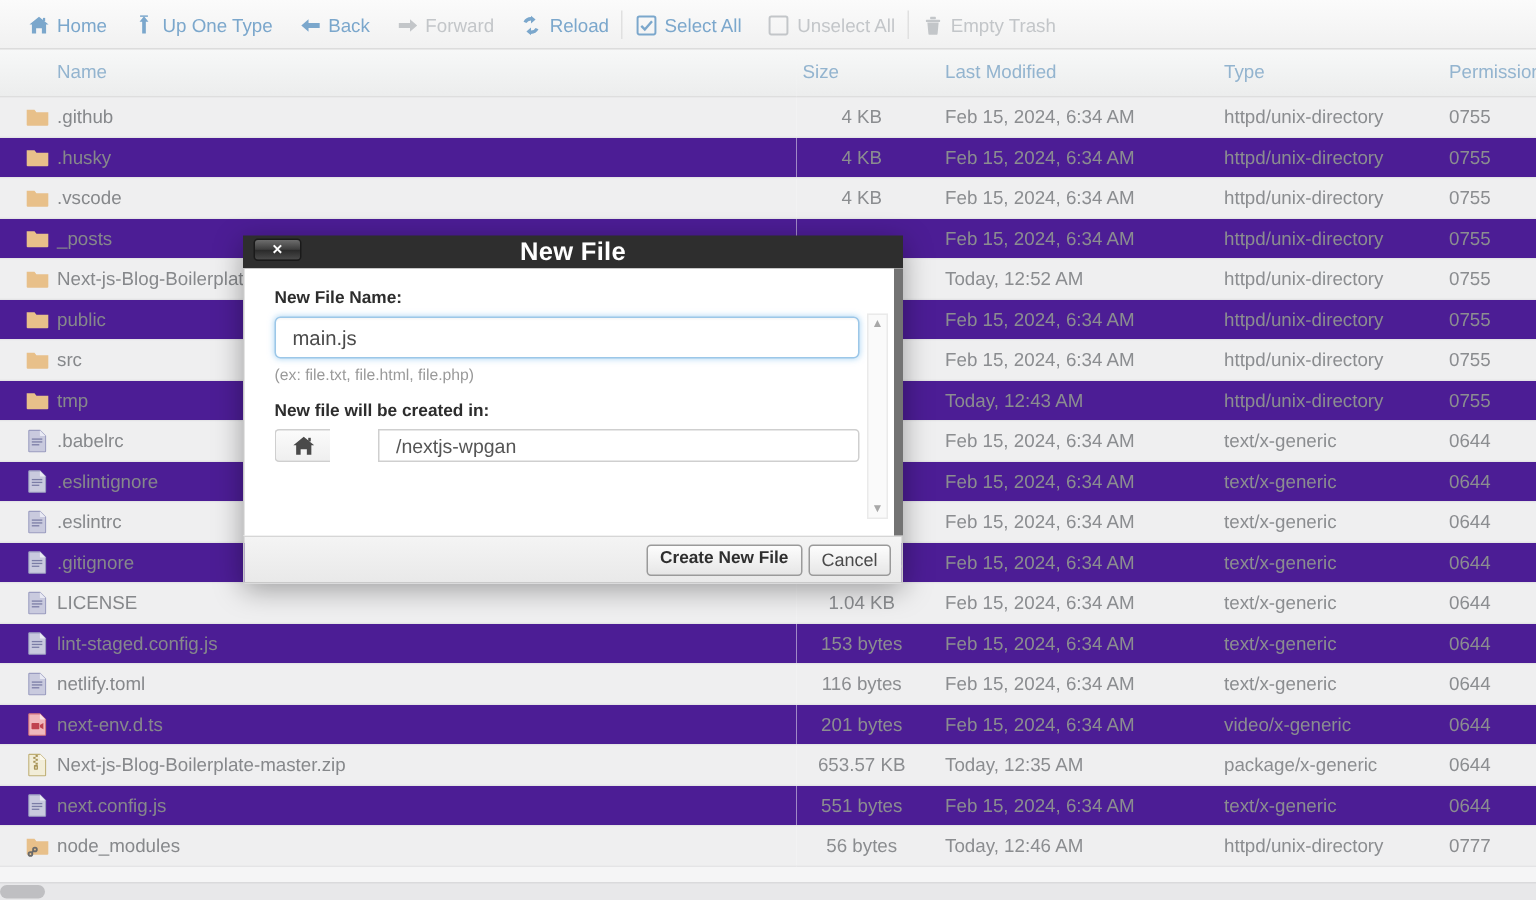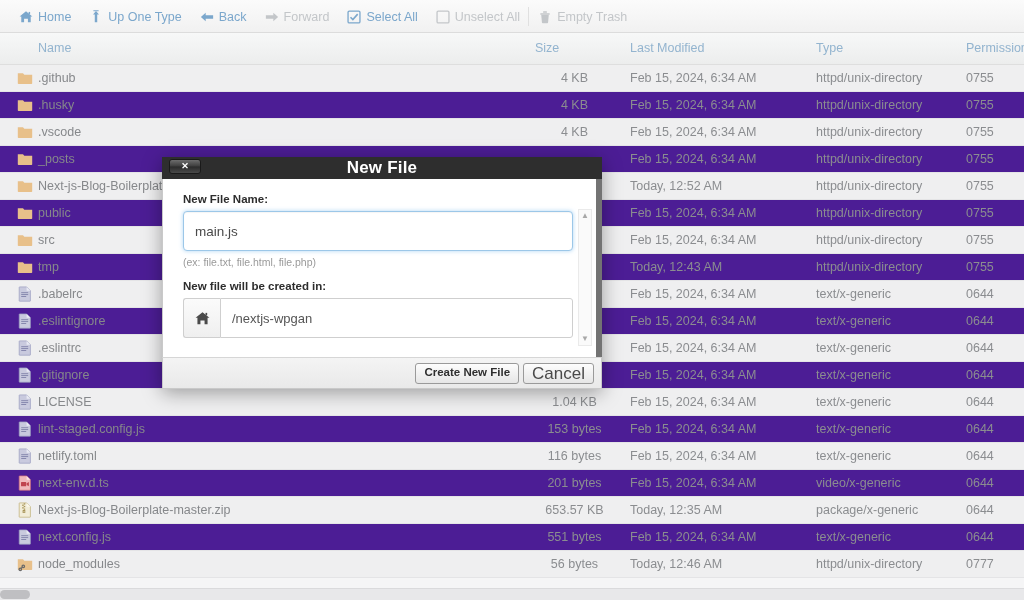--- a/index.html
+++ b/index.html
@@ -152,40 +152,41 @@
     border-right: 6px solid #737373;
   }
   .m-label {
     font-size: 11.5px;
     font-weight: bold;
     color: #2d2d2d;
     margin-bottom: 6px;
   }
   #filename-input {
     width: 390px;
-    height: 40px;
+    height: 28px;
     border: 1px solid #9cc7e8;
     border-radius: 4px;
     box-shadow: 0 0 4px rgba(110,180,235,.55), inset 0 1px 1px rgba(0,0,0,.04);
     font-family: "Liberation Sans", sans-serif;
     font-size: 13.5px;
     color: #4a4a4a;
     padding: 0 11px;
     outline: none;
     background: #fff;
   }
   .m-hint {
     font-size: 10.5px;
     color: #9a9a9a;
     margin: 5px 0 12px 0;
   }
   #path-row {
     display: flex;
     width: 390px;
-    height: 40px;
+    height: 22px;
+    gap: 32px;
   }
   #path-home-btn {
     width: 37px;
     border: 1px solid #cfcfcf;
     border-right: none;
     border-radius: 3px 0 0 3px;
     background: linear-gradient(to bottom, #fbfbfb 0%, #efefef 100%);
     display: flex; align-items: center; justify-content: center;
     cursor: pointer;
   }
@@ -228,21 +229,21 @@
     border-radius: 3px;
     background: linear-gradient(to bottom, #fdfdfd 0%, #e6e6e6 100%);
     color: #2f2f2f;
     height: 21px;
     padding: 0 8px;
     cursor: pointer;
     line-height: 1;
     text-align: right;
   }
   #create-file-btn { font-size: 11.5px; font-weight: bold; }
-  #cancel-btn { font-size: 17px; color: #4a4a4a; }
+  #cancel-btn { font-size: 12px; color: #4a4a4a; }
 </style>
 </head>
 <body>
 
 <div id="toolbar">
     <div class="tb-item">
       <span class="tb-ico">
         <svg width="14" height="14" viewBox="0 0 16 16" aria-hidden="true">
           <path fill="#7ba7cc" d="M8 1.4 0.7 7.3h1.9V14h3.2v-3.9h4.4V14h3.2V7.3h1.9z"></path>
           <rect x="11" y="2.2" width="1.7" height="2.4" fill="#7ba7cc"></rect>
@@ -267,20 +268,29 @@
       </span>
       <span>Back</span>
     </div>
     <div class="tb-item disabled">
       <span class="tb-ico">
         <svg width="14" height="14" viewBox="0 0 16 16" aria-hidden="true">
           <path fill="#c3c6c9" d="M15 8 9.5 3.2v2.9H1v3.8h8.5v2.9z"></path>
         </svg>
       </span>
       <span>Forward</span>
+    </div>
+    <div class="tb-item sep-after">
+      <span class="tb-ico">
+        <svg width="14" height="14" viewBox="0 0 16 16" aria-hidden="true">
+          <path fill="#7ba7cc" d="M8 1.6a6.4 6.4 0 0 0-5.7 3.5l2.2 1A4 4 0 0 1 8 4.1v2.3l3.5-2.9L8 0.6z"></path>
+          <path fill="#7ba7cc" d="M8 14.4a6.4 6.4 0 0 0 5.7-3.5l-2.2-1A4 4 0 0 1 8 11.9V9.6l-3.5 2.9L8 15.4z"></path>
+        </svg>
+      </span>
+      <span>Reload</span>
     </div>
     <div class="tb-item">
       <span class="tb-ico">
         <svg width="14" height="14" viewBox="0 0 16 16" aria-hidden="true">
           <rect x="1.2" y="1.2" width="13.6" height="13.6" rx="1.4" fill="none" stroke="#7ba7cc" stroke-width="1.5"></rect>
           <path fill="none" stroke="#7ba7cc" stroke-width="1.8" d="M4 8.3 6.7 11 12.2 4.7"></path>
         </svg>
       </span>
       <span>Select All</span>
     </div>

